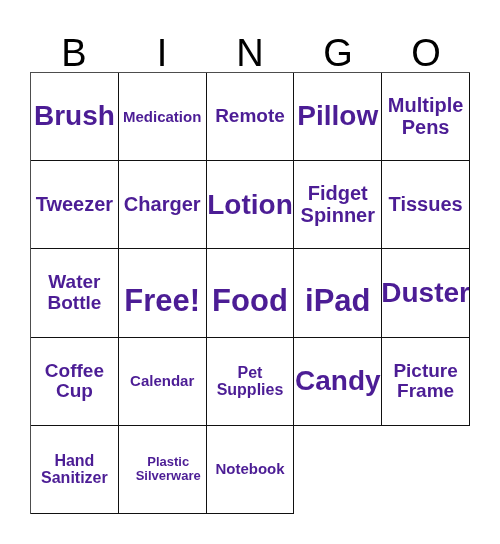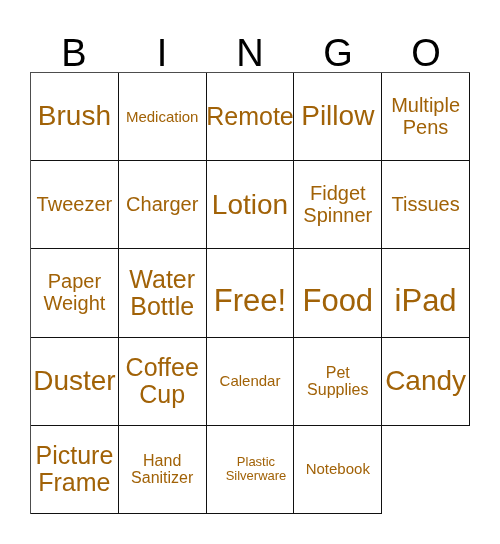--- a/index.html
+++ b/index.html
@@ -71,28 +71,28 @@
     justify-content: center;
     text-align: center;
     padding: 2px 3px;
     overflow: hidden;
     background: #ffffff;
   }
   .cell-text {
     display: block;
     line-height: 1.08;
     white-space: pre-line;
-    font-weight: 400;
-    color: #a16207;
+    font-weight: 700;
+    color: #4c1d95;
   }
 
   
   .fs-xxl .cell-text { font-size: 31px; margin-top: 16px; }
   .fs-xl  .cell-text { font-size: 28px; }
-  .fs-lg  .cell-text { font-size: 25px; }
+  .fs-lg  .cell-text { font-size: 19px; }
   .fs-md  .cell-text { font-size: 20px; }
   .fs-sm  .cell-text { font-size: 16px; }
   .fs-xs  .cell-text { font-size: 15px; }
   .fs-xxs .cell-text { font-size: 13px; margin-left: 12px; }
 </style>
 </head>
 <body style="background: rgb(255, 255, 255); color: rgb(0, 0, 0);">
 
 <div id="card">
 
@@ -143,24 +143,20 @@
         <span class="cell-text">Lotion</span>
       </div>
     <div class="bingo-cell fs-md">
         <span class="cell-text">Fidget
 Spinner</span>
       </div>
     <div class="bingo-cell fs-md">
         <span class="cell-text">Tissues</span>
       </div>
 
-    <div class="bingo-cell fs-md">
-        <span class="cell-text">Paper
-Weight</span>
-      </div>
     <div class="bingo-cell fs-lg">
         <span class="cell-text">Water
 Bottle</span>
       </div>
     <div class="bingo-cell fs-xxl">
         <span class="cell-text">Free!</span>
       </div>
     <div class="bingo-cell fs-xxl">
         <span class="cell-text">Food</span>
       </div>

